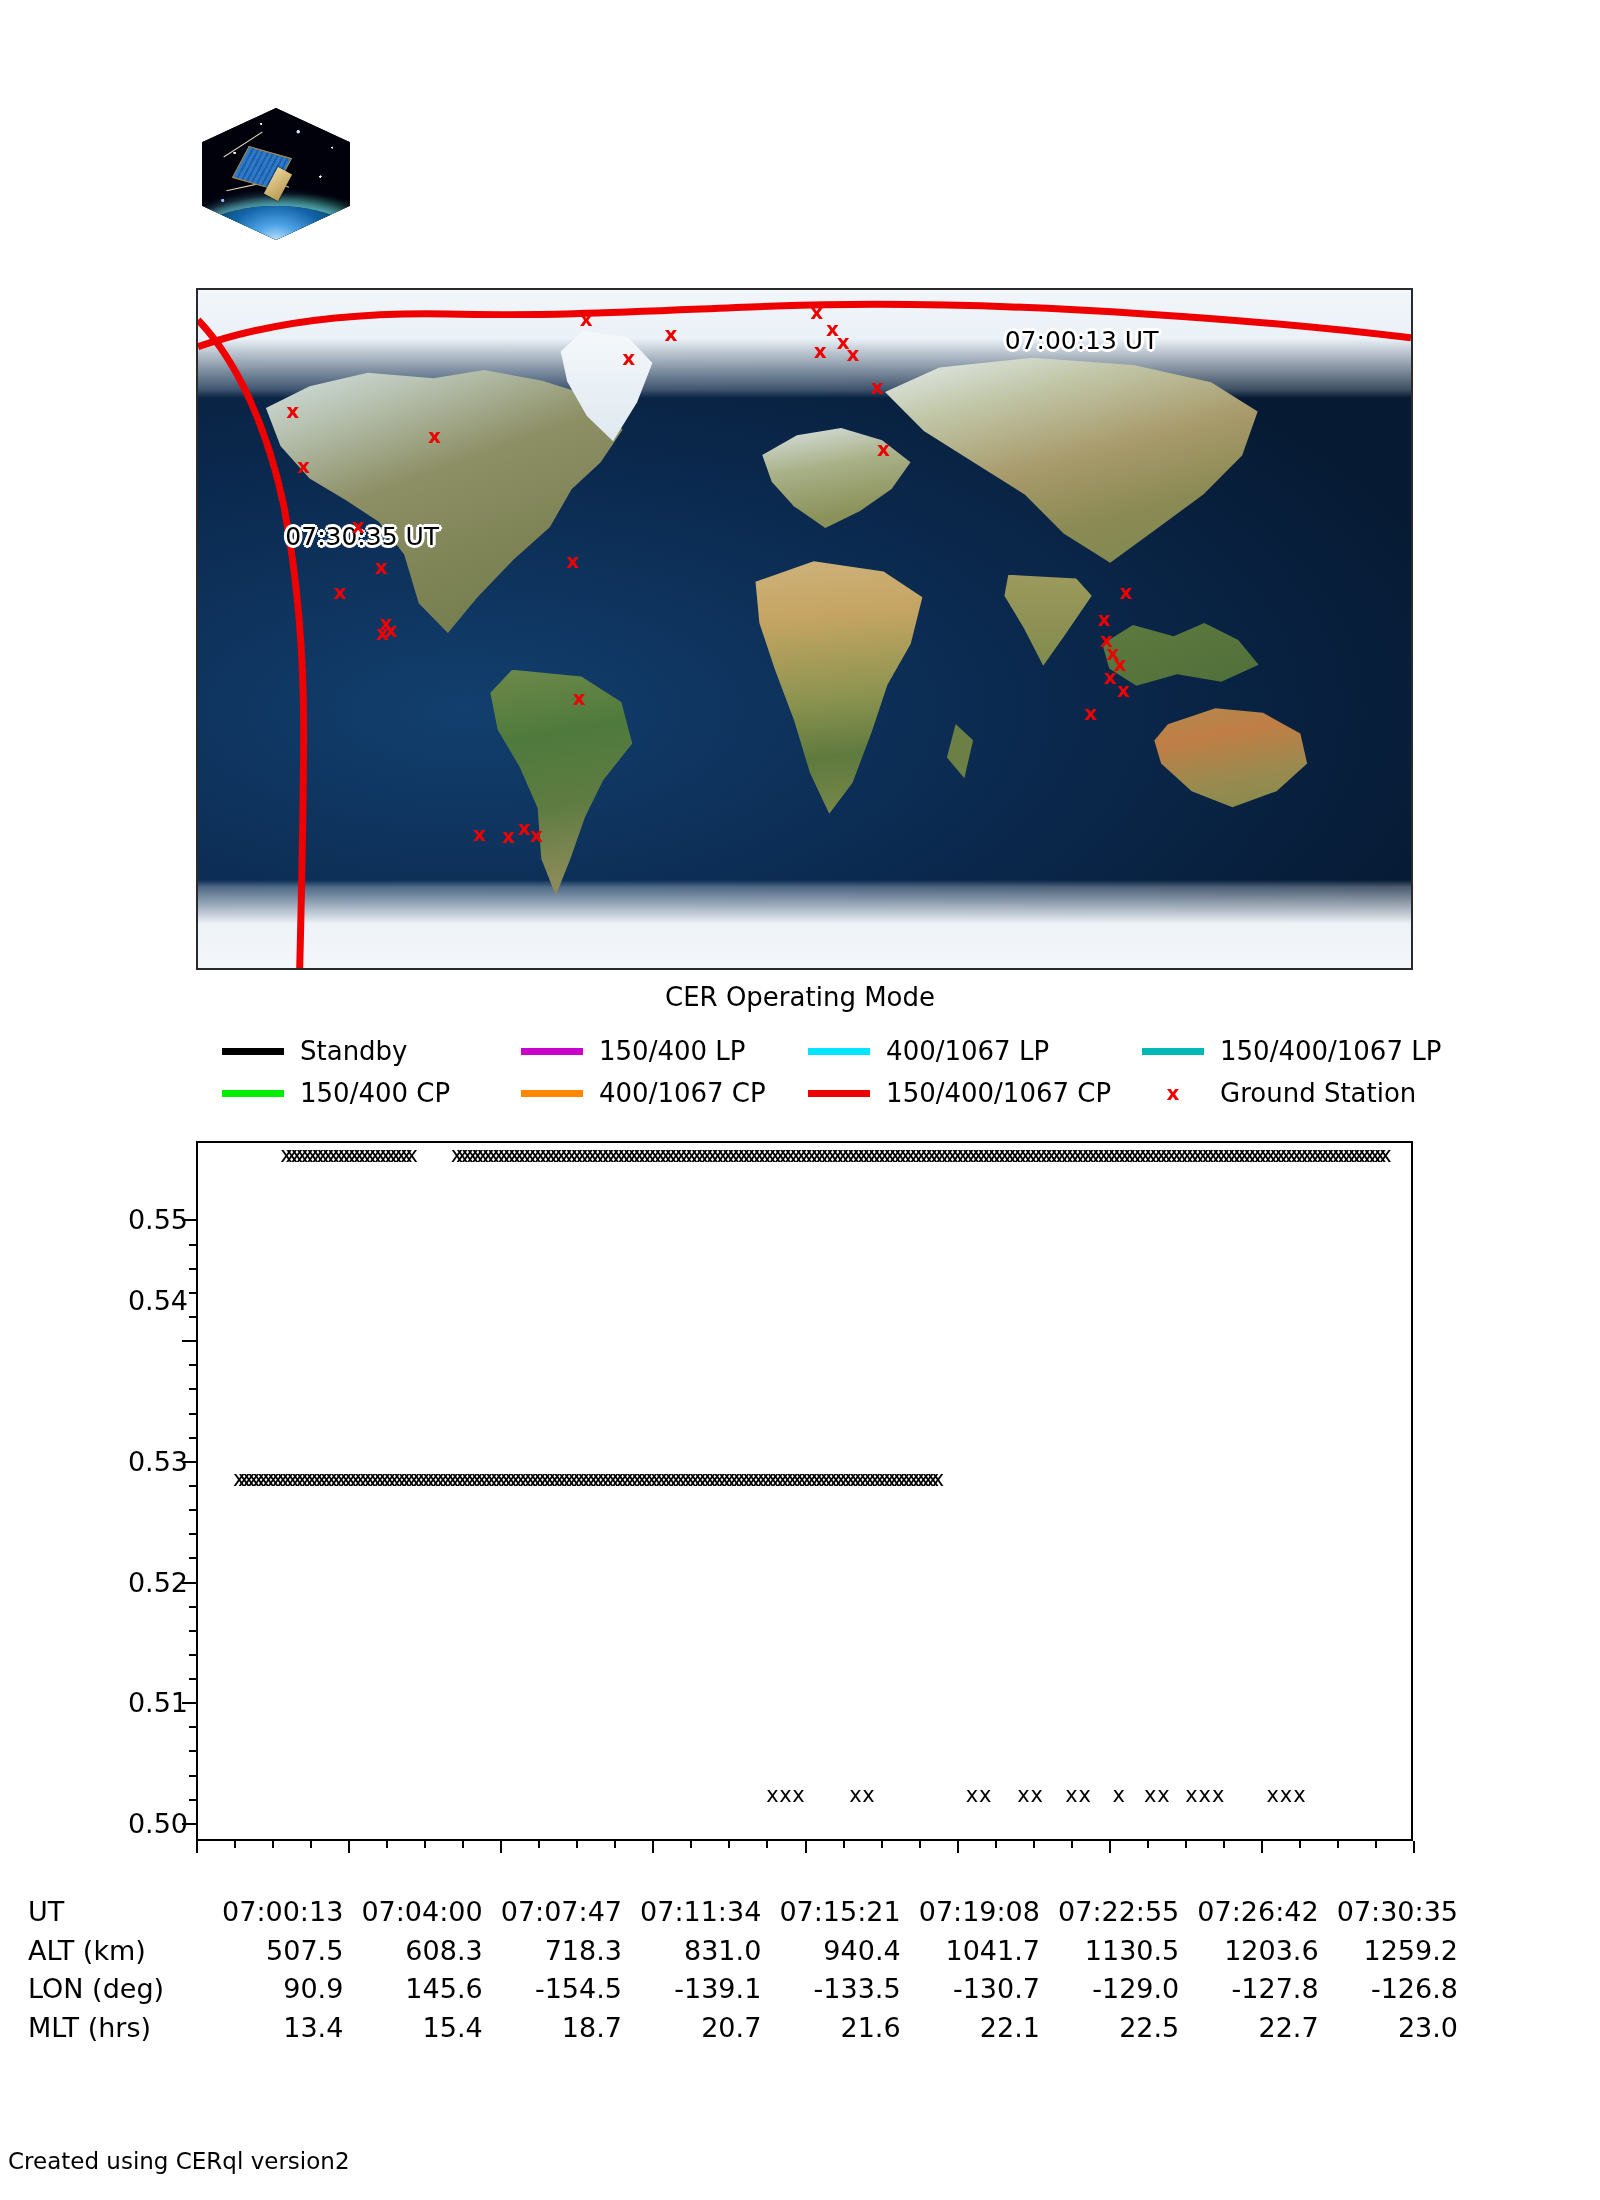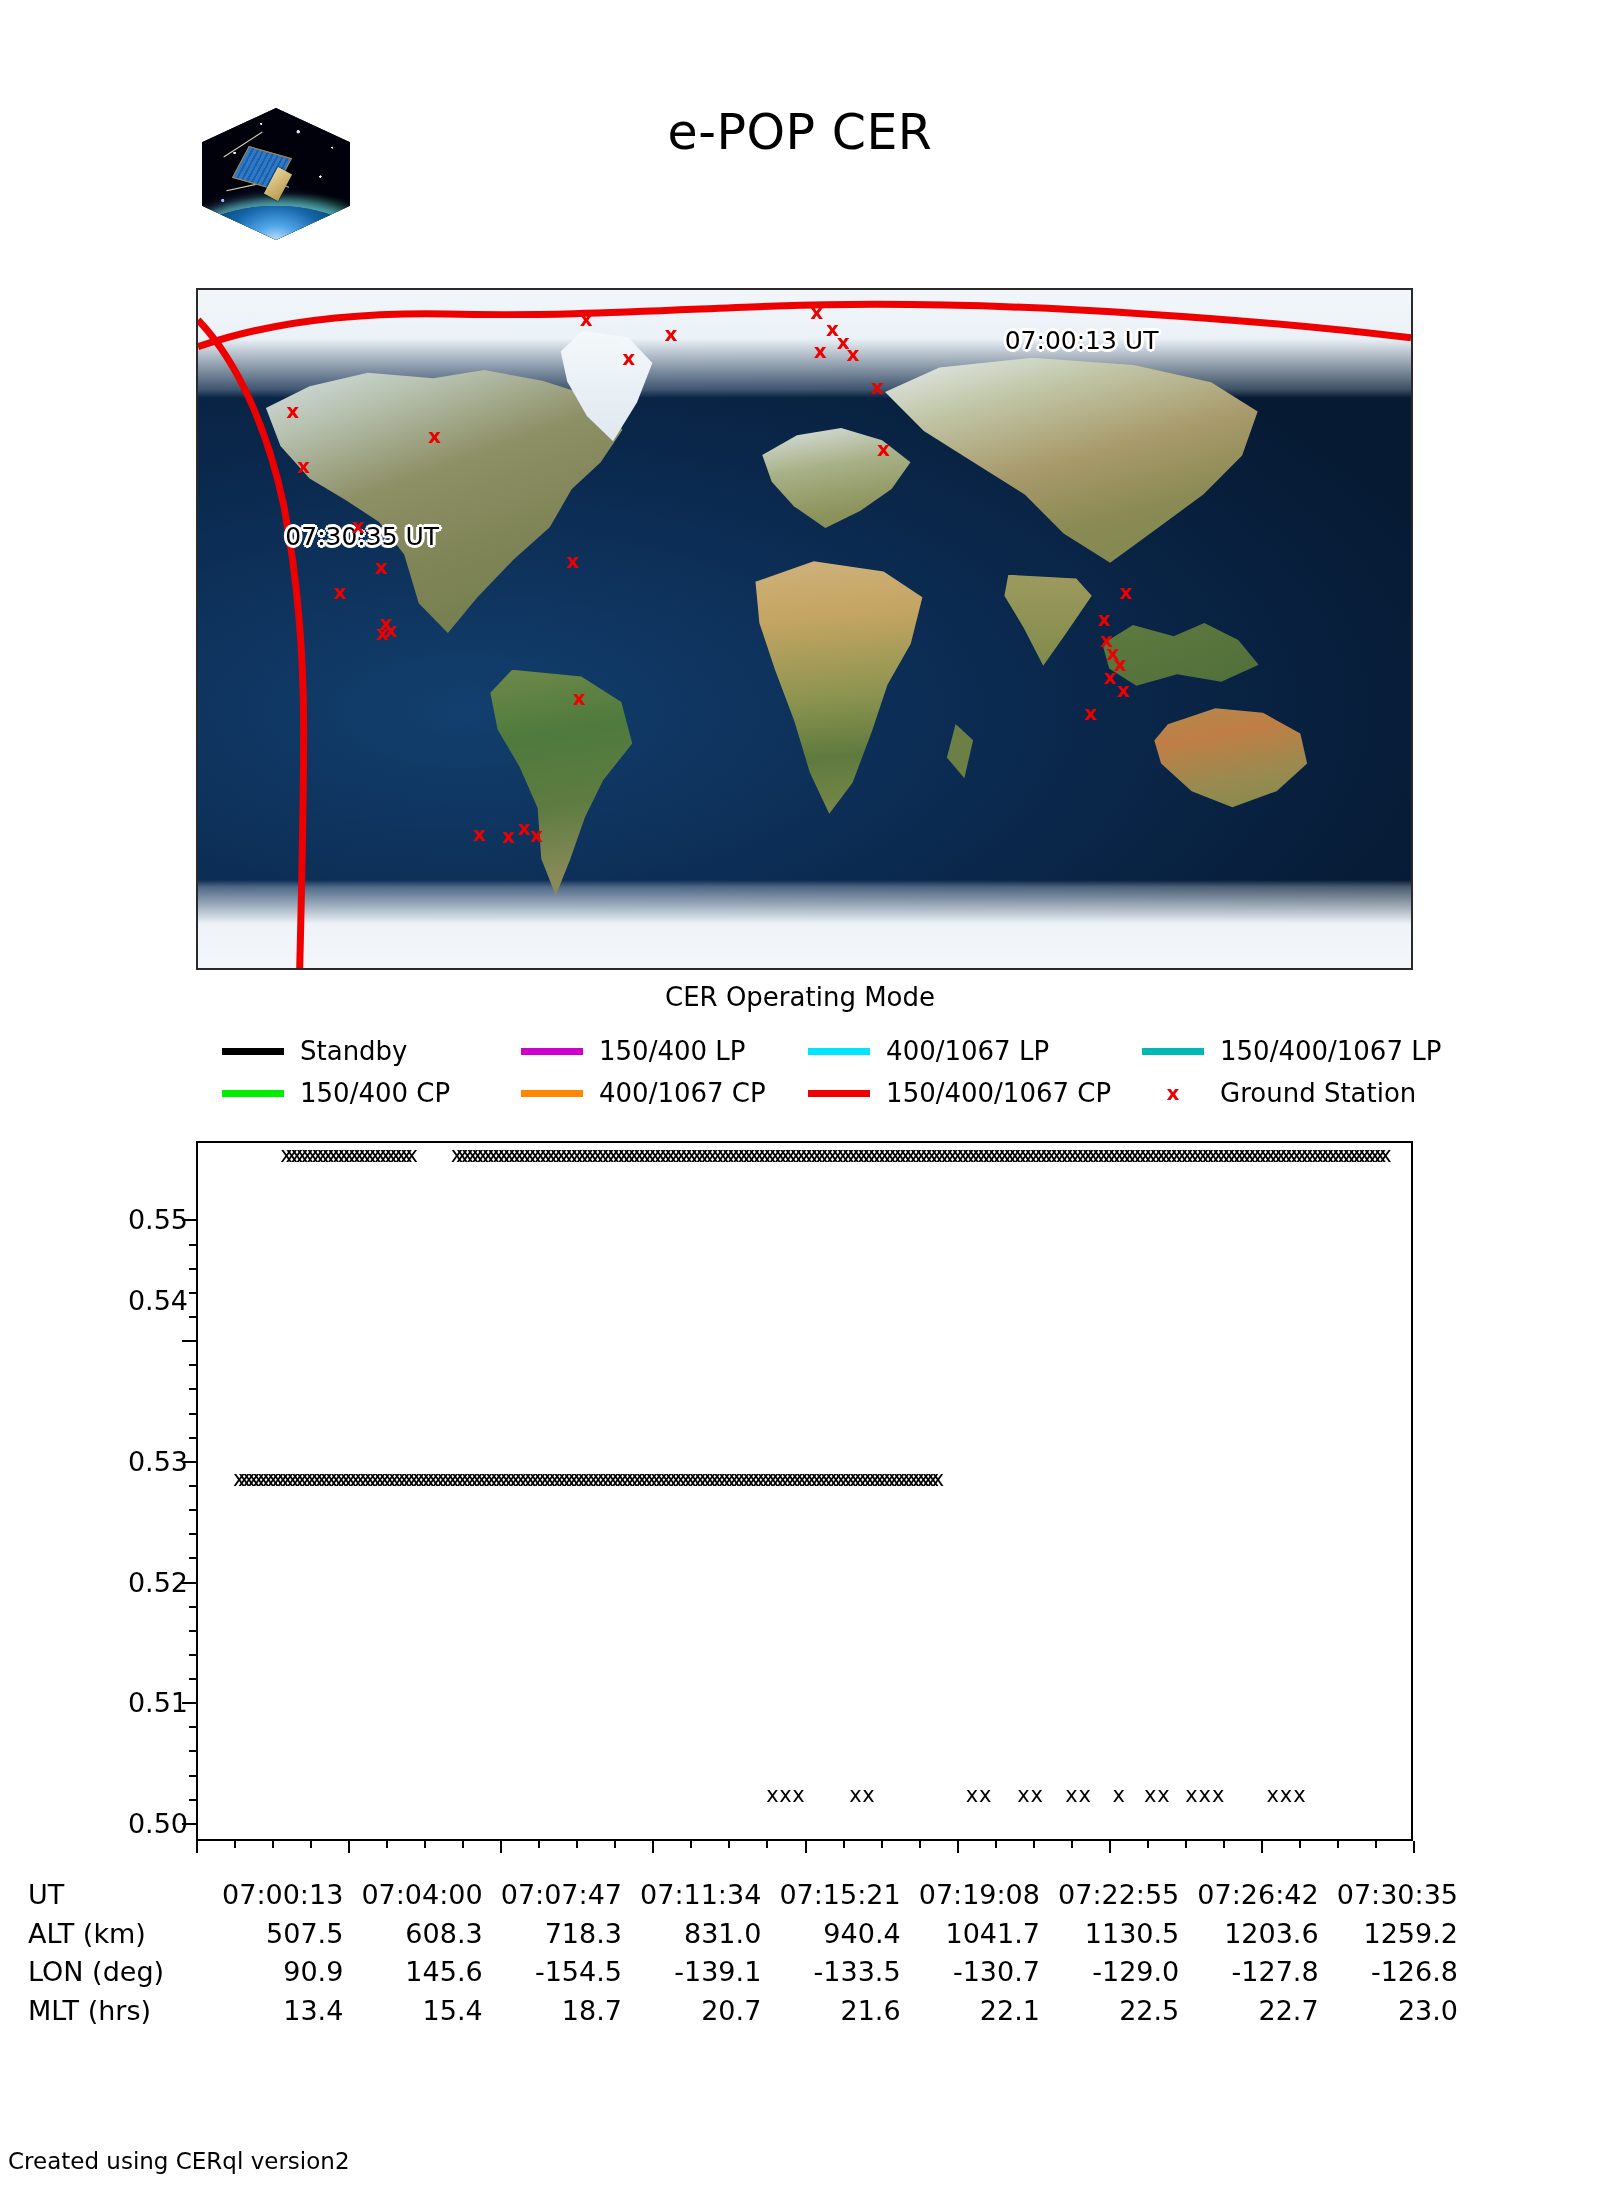--- a/index.html
+++ b/index.html
@@ -257,20 +257,21 @@
   #datatable {
     position: absolute;
     left: 28px; top: 1876px;
     width: 1430px;
     font-size: 27px;
   }
   #datatable table {
     border-collapse: collapse;
     width: 100%;
     table-layout: fixed;
+    margin-top: 17px;
   }
   #datatable td { padding: 2px 0; line-height: 1.28; }
   #datatable td.rowhead { text-align: left; width: 176px; }
   #datatable td.val { text-align: right; }
 
   #footer {
     position: absolute;
     left: 8px; top: 2148px;
     font-size: 23px;
   }
@@ -287,21 +288,20 @@
       <div class="hex-aurora"></div>
       <div class="hex-earth"></div>
       <div class="sat-boom" style="left:18px;top:36px;width:46px;transform:rotate(-33deg);"></div>
       <div class="sat-boom" style="left:44px;top:72px;width:44px;transform:rotate(18deg);"></div>
       <div class="sat-boom" style="left:24px;top:78px;width:40px;transform:rotate(-12deg);"></div>
       <div class="sat-panel"></div>
       <div class="sat-body"></div>
     </div>
   </div>
 
-  <div id="title">e-POP CER</div>
 
 </div>
 
 <div id="map-panel">
   <div id="map-canvas">
     <div class="ocean"></div>
     <div class="polar-n"></div>
     <div class="polar-s"></div>
 
     <div class="landmass" style="left:5%;top:11%;width:30%;height:40%;

